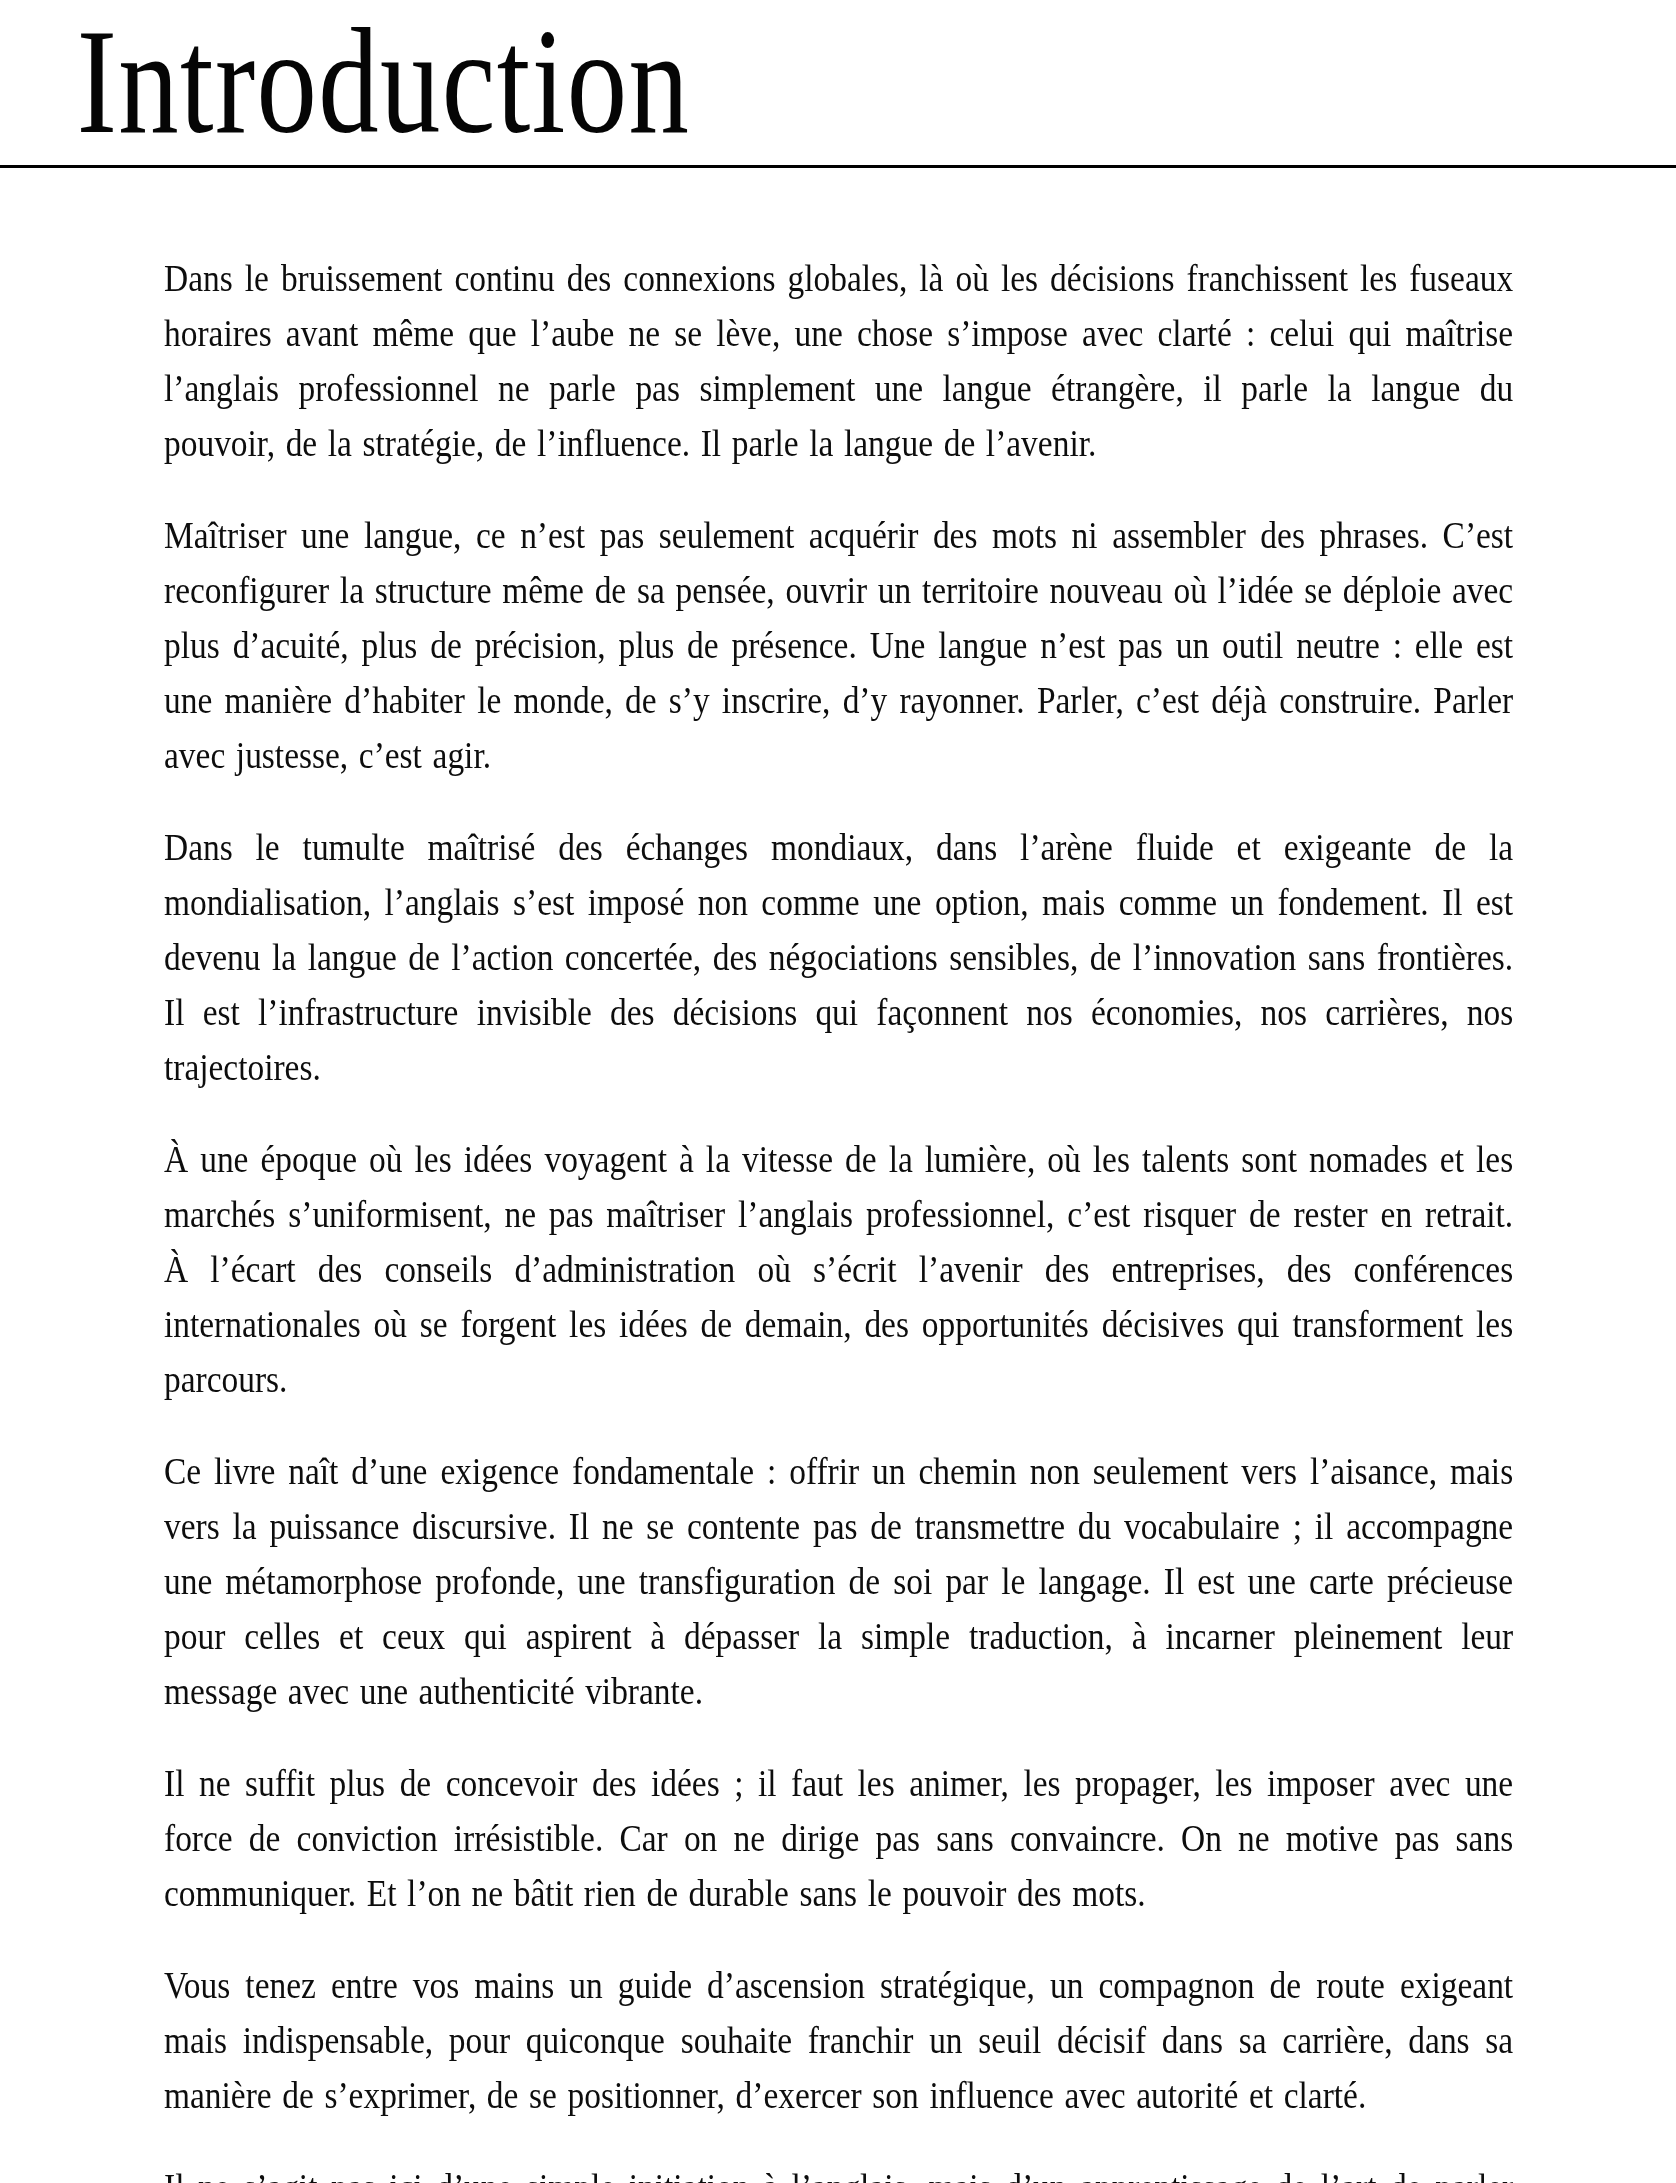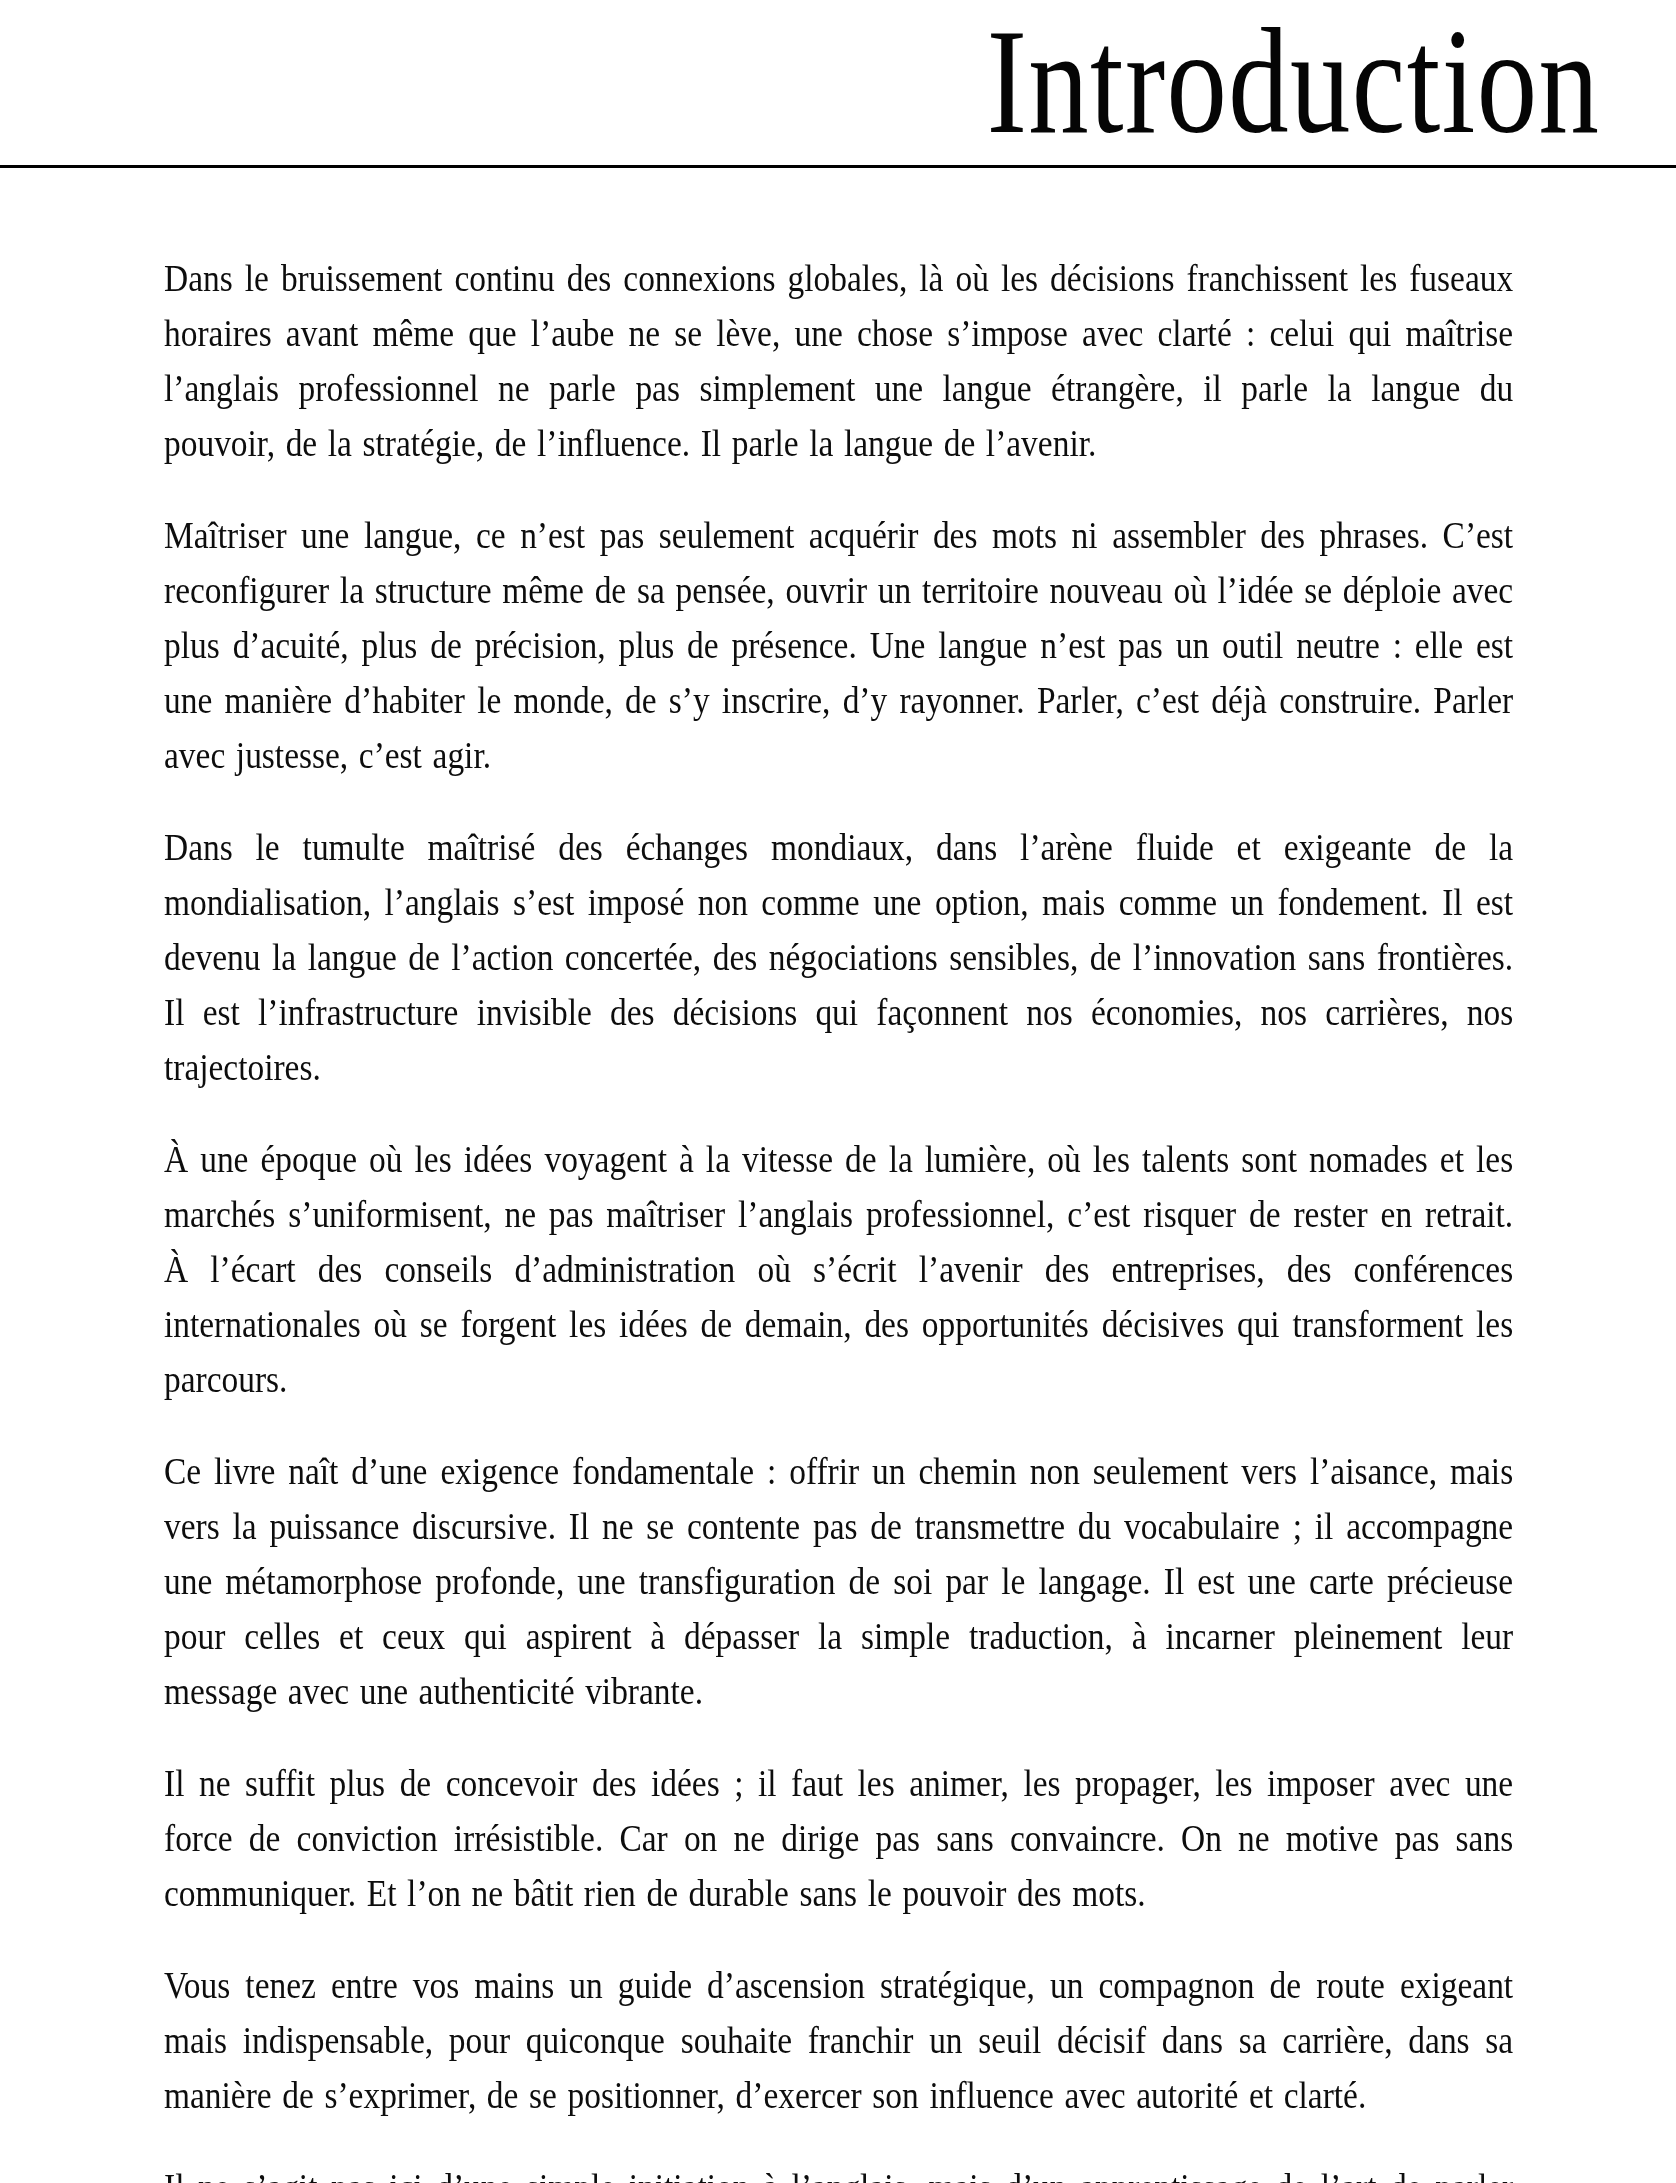--- a/index.html
+++ b/index.html
@@ -11,21 +11,21 @@
     position: relative;
     width: 1677px;
     height: 2676px;
     font-family: "Liberation Serif", serif;
     color: #0d0d0d;
     overflow: hidden;
   }
   header.title-block {
     height: 165px;
     border-bottom: 3.9px solid #000000;
-    text-align: right;
+    text-align: left;
     overflow: visible;
   }
   h1.page-title {
     display: inline-block;
     margin: 0;
     padding-top: 6.1px;
     font-weight: normal;
     font-size: 151px;
     line-height: 151px;
     letter-spacing: 1.7px;

